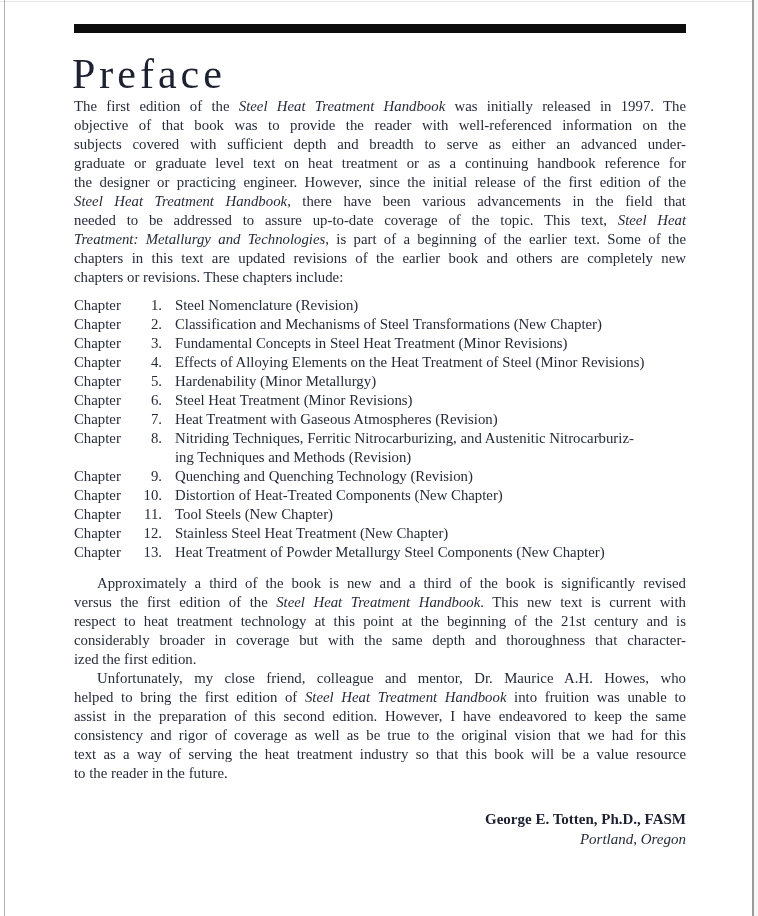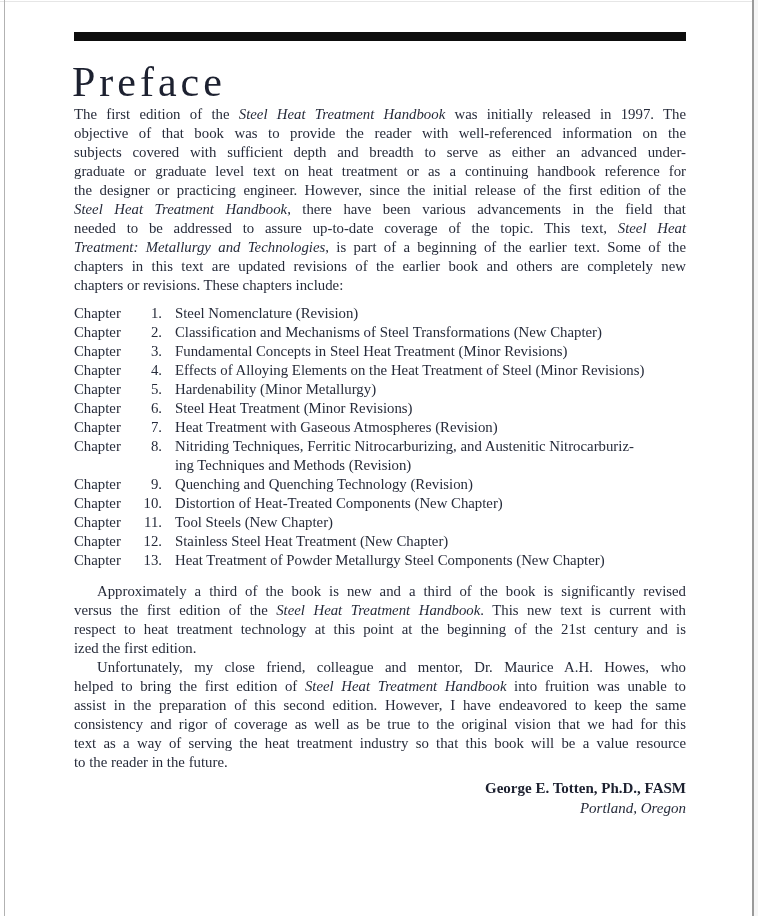--- a/index.html
+++ b/index.html
@@ -30,21 +30,21 @@
     position: absolute; right: 4px; top: 0; width: 2px; height: 916px;
     background: #9a9a9a;
   }
   .scan-strip-right {
     position: absolute; right: 0; top: 0; width: 4px; height: 916px;
     background: #f6f6f6;
   }
   .content {
     position: absolute;
     left: 74px;
-    top: 8px;
+    top: 0;
     width: 612px;
   }
   .rule {
     margin-top: 24px;
     height: 9px;
     background: var(--bar, #0d0d0d);
   }
   h1.heading {
     margin: 18px 0 0 -2px;
     font-size: 42px;
@@ -74,21 +74,21 @@
   .it { font-style: italic; }
   .chapters { margin-top: 9px; }
   .ch-row {
     display: flex;
     line-height: 19px;
   }
   .ch-label { width: 63px; flex: none; }
   .ch-num { width: 25px; flex: none; text-align: right; }
   .ch-title { margin-left: 13px; flex: 1; }
   .signature {
-    margin-top: 6px;
+    margin-top: 26px;
     text-align: right;
     font-size: 15px;
     line-height: 20px;
   }
   .sig-name { font-weight: bold; color: #1d2130; }
   .sig-affil, .sig-loc { font-style: italic; }
 </style>
 </head>
 <body>
 
@@ -183,20 +183,21 @@
           <span class="ch-num">13.</span>
           <span class="ch-title">Heat Treatment of Powder Metallurgy Steel Components (New Chapter)</span>
         </div>
       </div>
 
     <div id="closing" class="bodytext">
         <div class="para">
           <div class="tline first-indent"><span>Approximately a third of the book is new and a third of the book is significantly revised</span></div>
           <div class="tline"><span>versus the first edition of the </span><span class="it">Steel Heat Treatment Handbook</span><span>. This new text is current with</span></div>
           <div class="tline"><span>respect to heat treatment technology at this point at the beginning of the 21st century and is</span></div>
+          <div class="tline"><span>considerably broader in coverage but with the same depth and thoroughness that character-</span></div>
           <div class="tline last"><span>ized the first edition.</span></div>
         </div>
         <div class="para">
           <div class="tline first-indent"><span>Unfortunately, my close friend, colleague and mentor, Dr. Maurice A.H. Howes, who</span></div>
           <div class="tline"><span>helped to bring the first edition of </span><span class="it">Steel Heat Treatment Handbook</span><span> into fruition was unable to</span></div>
           <div class="tline"><span>assist in the preparation of this second edition. However, I have endeavored to keep the same</span></div>
           <div class="tline"><span>consistency and rigor of coverage as well as be true to the original vision that we had for this</span></div>
           <div class="tline"><span>text as a way of serving the heat treatment industry so that this book will be a value resource</span></div>
           <div class="tline last"><span>to the reader in the future.</span></div>
         </div>

